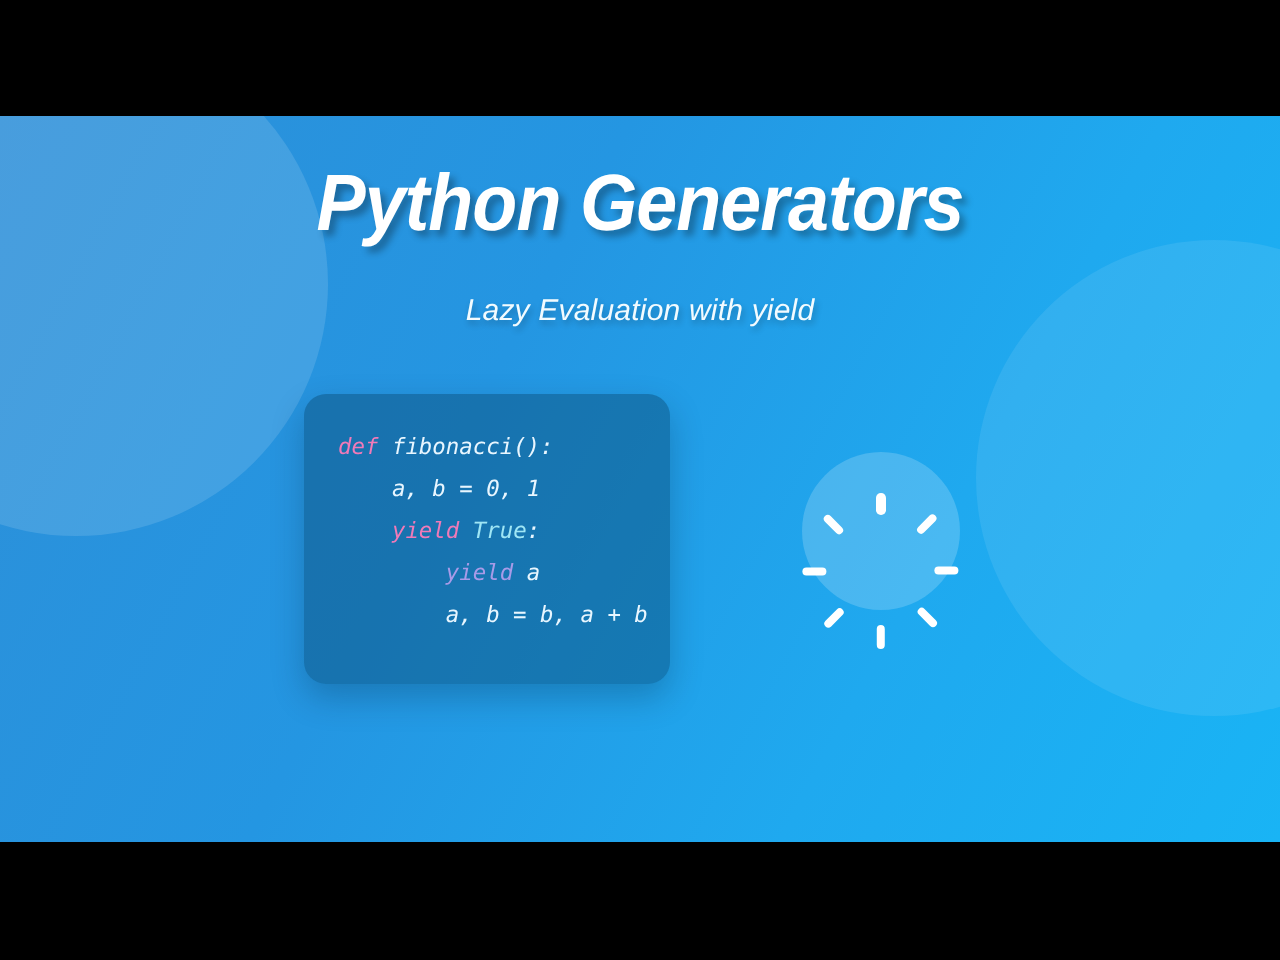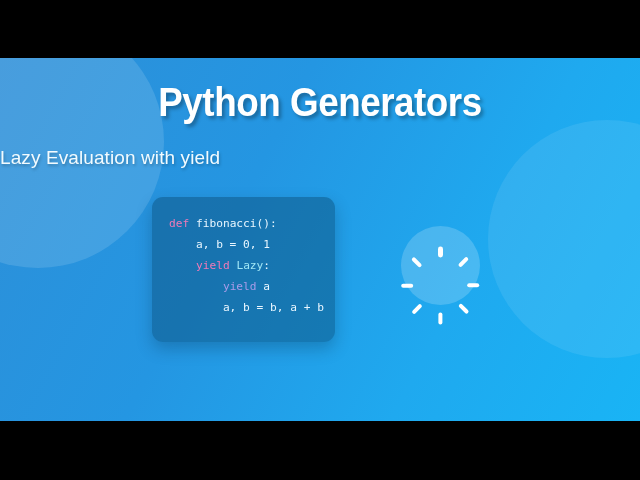--- a/index.html
+++ b/index.html
@@ -25,20 +25,21 @@
   .bar.top { top:0; height:58px; }
   .bar.bottom { bottom:0; height:59px; }
 
   
   #slide {
     position:absolute;
     left:0; top:58px;
     width:640px; height:363px;
     overflow:hidden;
     background:linear-gradient(118deg,#2d8fd8 0%,#2496e2 38%,#1fa9ef 70%,#19b4f5 100%);
+    font-style:italic;
   }
 
   
   .blob { position:absolute; border-radius:50%; }
   .blob.tl {
     left:-88px; top:-42px;
     width:252px; height:252px;
     background:rgba(255,255,255,0.13);
   }
   .blob.br {
@@ -54,22 +55,22 @@
     font-size:40px;
     font-weight:bold;
     color:#fff;
     letter-spacing:-0.5px;
     transform:scaleX(0.92);
     text-shadow:3px 3px 4px rgba(0,0,0,0.30);
     white-space:nowrap;
   }
   #subtitle {
     position:absolute; left:0; top:89px; width:640px;
-    text-align:left;
-    font-size:19px;
+    text-align:center;
+    font-size:15px;
     color:#f2fbff;
     letter-spacing:0.1px;
     text-shadow:1px 2px 3px rgba(0,0,0,0.24);
     white-space:nowrap;
   }
 
   
   #code-card {
     position:absolute;
     left:152px; top:139px;
@@ -121,21 +122,21 @@
 
     <div class="blob tl"></div>
     <div class="blob br"></div>
 
     <div id="title">Python Generators</div>
     <div id="subtitle">Lazy Evaluation with yield</div>
 
     <div id="code-card">
       <pre><span class="k-def">def</span> fibonacci():
     a, b = <span class="k-num">0</span>, <span class="k-num">1</span>
-    <span class="k-while">yield</span> <span class="k-true">Lazy</span>:
+    <span class="k-while">yield</span> <span class="k-true">True</span>:
         <span class="k-yield">yield</span> a
         a, b = b, a + b</pre>
     </div>
 
     <div id="spinner-badge">
       <div class="spoke" style="transform:rotate(0deg)   translateY(-19.5px)"></div>
       <div class="spoke" style="transform:rotate(45deg)  translateY(-19.5px)"></div>
       <div class="spoke" style="transform:rotate(90deg)  translateY(-19.5px)"></div>
       <div class="spoke" style="transform:rotate(135deg) translateY(-19.5px)"></div>
       <div class="spoke" style="transform:rotate(180deg) translateY(-19.5px)"></div>

